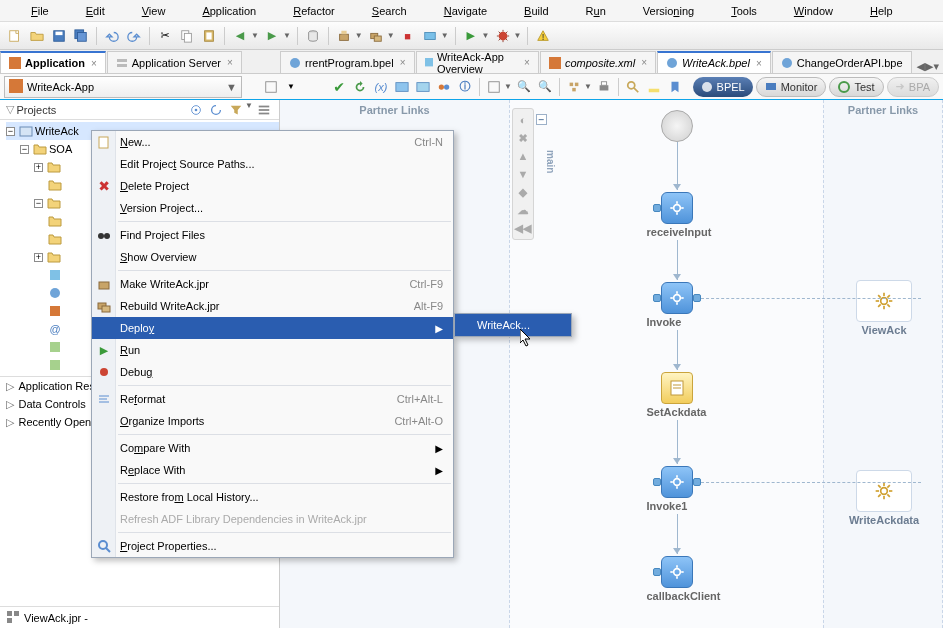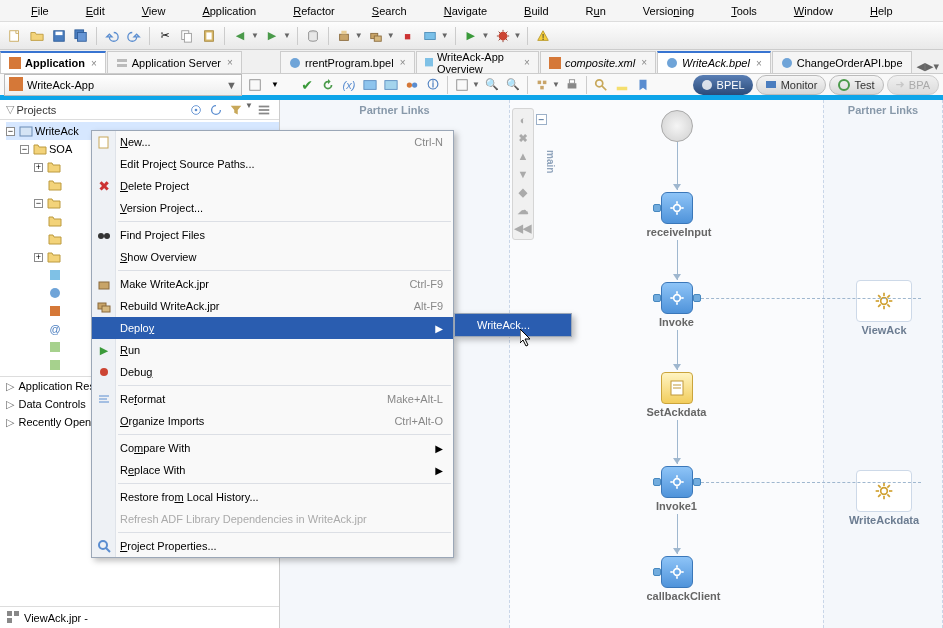--- a/index.html
+++ b/index.html
@@ -17,21 +17,21 @@
 .tb-dd { font-size: 8px; color: #666; margin-left: -2px; }
 
 
 .doctabs { display: flex; height: 24px; background: #f0f0f0; border-bottom: 1px solid #ccc; align-items: flex-end; }
 .doctab { display: inline-flex; align-items: center; gap: 4px; padding: 3px 8px; background: #f5f5f5; border: 1px solid #ccc; border-bottom: none; margin-right: 1px; height: 22px; cursor: pointer; font-size: 11px; }
 .doctab.active { background: #fff; border-top: 2px solid #3874d1; }
 .doctab .x { color: #888; font-size: 10px; margin-left: 2px; cursor: pointer; }
 .doctab-icon { width: 12px; height: 12px; display: inline-block; }
 
 
-.appsel { display: flex; height: 26px; align-items: center; padding: 2px 4px; background: #f9f9f9; border-bottom: 5px solid #0ea5e9; }
+.appsel { display: flex; height: 26px; align-items: center; padding: 2px 4px; background: #f9f9f9; border-bottom: 1px solid #0ea5e9; gap: 16px; }
 .appsel-combo { flex: 0 0 238px; display: flex; align-items: center; border: 1px solid #bbb; background: linear-gradient(#fff,#eee); height: 22px; padding: 0 4px; gap: 4px; }
 .appsel-combo-text { flex: 1; }
 .appsel-btns { display: flex; gap: 2px; margin-left: 4px; }
 
 
 .body { display: flex; height: calc(628px - 22px - 28px - 24px - 26px); }
 
 
 .left { width: 280px; border-right: 1px solid #ccc; display: flex; flex-direction: column; background: #fff; }
 .projects-hdr { display: flex; align-items: center; padding: 2px 6px; height: 20px; border-bottom: 1px solid #ddd; }
@@ -61,21 +61,21 @@
 .canvas { flex: 1; position: relative; background: #fafbfd; overflow: hidden; }
 .partner-col { position: absolute; top: 0; bottom: 0; width: 160px; background: #f4f7fb; border-left: 1px dashed #c9d6e8; border-right: 1px dashed #c9d6e8; }
 .partner-col.left-col { left: 0; width: 230px; border-left: none;}
 .partner-col.right-col { right: 0; width: 120px; }
 .partner-title { text-align: center; color: #8899aa; padding: 4px; font-size: 11px; }
 
 .toolstrip { position: absolute; left: 232px; top: 8px; width: 22px; background: #f0f0f0; border: 1px solid #d5d5d5; border-radius: 3px; display: flex; flex-direction: column; gap: 2px; padding: 3px 2px; }
 .ts-btn { width: 16px; height: 16px; display: inline-flex; align-items: center; justify-content: center; color: #aaa; }
 
 .flow { position: absolute; left: 260px; right: 130px; top: 0; bottom: 0; }
-.node { position: absolute; width: 60px; text-align: center; }
+.node { position: absolute; width: 60px; }
 .node-ball { width: 32px; height: 32px; margin: 0 auto; border-radius: 6px; background: linear-gradient(#8ec4f7,#4f93da); border: 1px solid #3a77b9; display: flex; align-items: center; justify-content: center; }
 .node-ball.round { border-radius: 50%; background: radial-gradient(#f5f5f5,#cfcfcf); border: 1px solid #aaa; }
 .node-ball.doc { border-radius: 4px; background: linear-gradient(#fff4c2,#f2cd5d); border: 1px solid #caa43c; }
 .node-label { margin-top: 2px; font-size: 11px; color: #666; white-space: nowrap; }
 .gear-svg { width: 20px; height: 20px; }
 
 .port { position: absolute; width: 8px; height: 8px; background: #72acde; border: 1px solid #4788c0; border-radius: 2px; }
 
 .pl-box { position: absolute; width: 90px; text-align: center; }
 .pl-box-inner { width: 56px; height: 42px; margin: 0 auto; border: 1px solid #cdd9e8; background: #fff; border-radius: 4px; display: flex; align-items: center; justify-content: center; }
@@ -788,21 +788,21 @@
   <div class="ctx-sep"></div>
   <div class="ctx-item">
     <span class="ic">
         <svg width="14" height="14" viewBox="0 0 14 14">
           <line x1="2" y1="4" x2="12" y2="4" stroke="#5a8dd0"></line>
           <line x1="2" y1="7" x2="10" y2="7" stroke="#5a8dd0"></line>
           <line x1="2" y1="10" x2="12" y2="10" stroke="#5a8dd0"></line>
         </svg>
       </span>
     <span>Re<u>f</u>ormat</span>
-      <span class="shortcut">Make+Alt-L</span>
+      <span class="shortcut">Ctrl+Alt-L</span>
   </div>
   <div class="ctx-item">
     <span><u>O</u>rganize Imports</span>
       <span class="shortcut">Ctrl+Alt-O</span>
   </div>
   <div class="ctx-sep"></div>
   <div class="ctx-item">
       <span>Co<u>m</u>pare With</span>
       <span class="ctx-arrow">▶</span>
     </div>

